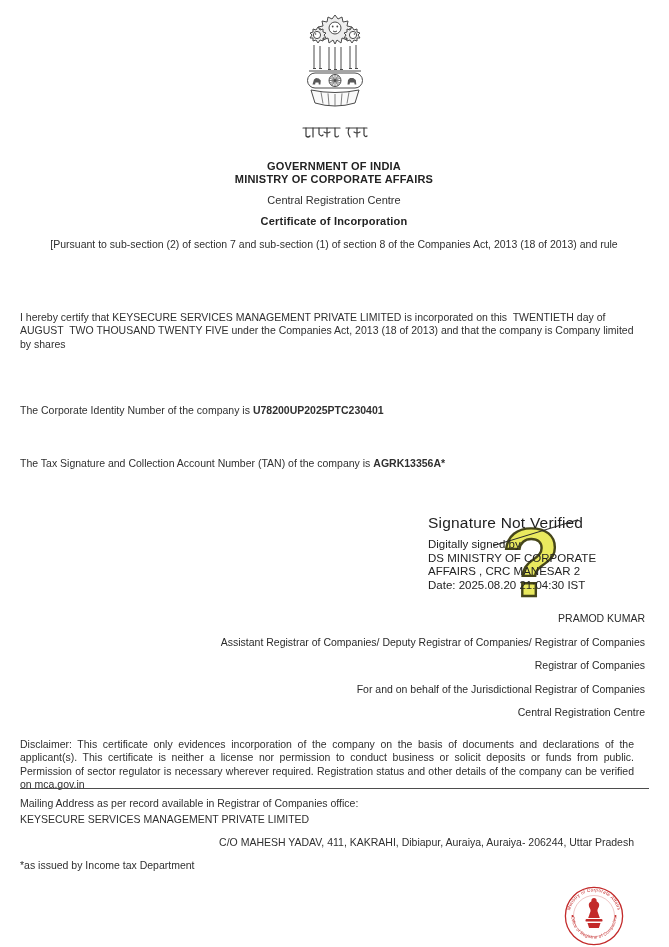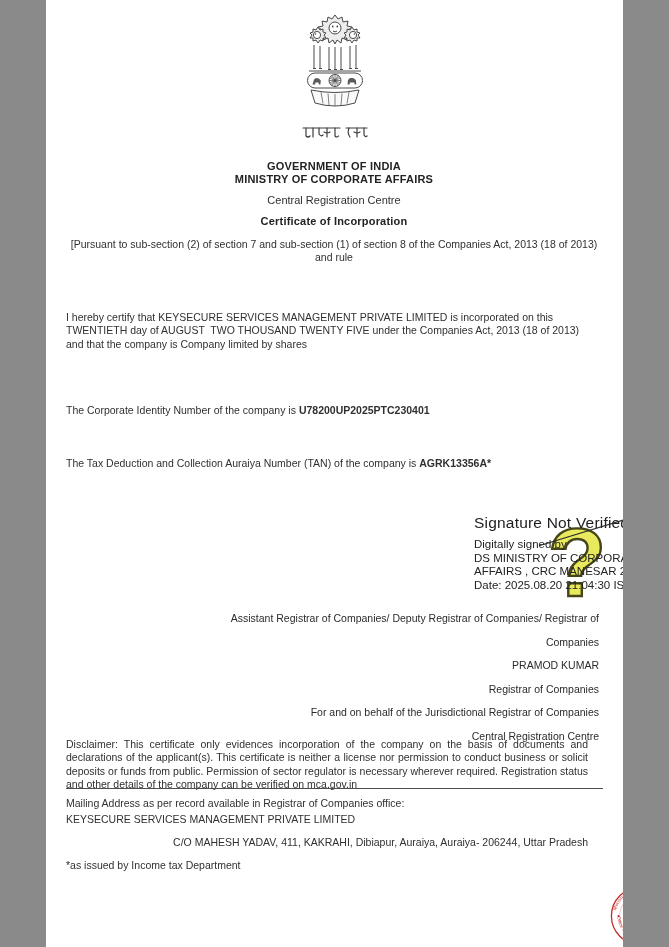--- a/index.html
+++ b/index.html
@@ -1,18 +1,18 @@
 <!DOCTYPE html>
 <html><head>
 <meta charset="utf-8">
 <style>
   html,body{margin:0;padding:0;background:#8a8a8a;}
   .page{
     position:relative;
-    width:577px;height:947px;
+    width:669px;height:947px;
     background:#ffffff;
     font-family:"Liberation Sans","DejaVu Sans",sans-serif;
     color:#303030;
     overflow:hidden;
     margin:0 auto;
   }
   [data-bind]{white-space:pre-wrap;}
   .abs{position:absolute;}
   .center{left:20px;right:21px;text-align:center;}
   .body-text{font-size:10.5px;line-height:13.3px;}
@@ -96,39 +96,39 @@
   </div>
   <div class="abs center body-text" style="top:194px;font-size:11px;" data-bind="document.issuing_office">Central Registration Centre</div>
   <div class="abs center hdr" style="top:215px;" data-bind="document.title">Certificate of Incorporation</div>
   <div class="abs center body-text" style="top:238px;">
     <div data-bind="document.pursuant_line1">[Pursuant to sub-section (2) of section 7 and sub-section (1) of section 8 of the Companies Act, 2013 (18 of 2013) and rule</div>
   </div>
 
   <p class="abs para body-text" style="top:311px;margin:0;"><span data-bind="certification.prefix">I hereby certify that </span><span data-bind="certification.company_name">KEYSECURE SERVICES MANAGEMENT PRIVATE LIMITED</span><span data-bind="certification.suffix"> is incorporated on this  TWENTIETH day of AUGUST  TWO THOUSAND TWENTY FIVE under the Companies Act, 2013 (18 of 2013) and that the company is Company limited by shares</span></p>
 
   <div class="abs para body-text" style="top:404px;"><span data-bind="certification.cin_label">The Corporate Identity Number of the company is </span><span class="bold" data-bind="certification.cin">U78200UP2025PTC230401</span></div>
-  <div class="abs para body-text" style="top:457px;"><span data-bind="certification.tan_label">The Tax Deduction and Collection Auraiya Number (TAN) of the company is </span><span class="bold" data-bind="certification.tan">AGRK13356A*</span></div>
+  <div class="abs para body-text" style="top:457px;"><span data-bind="certification.tan_label">The Tax Signature and Collection Account Number (TAN) of the company is </span><span class="bold" data-bind="certification.tan">AGRK13356A*</span></div>
 
   <svg class="q-svg" width="78" height="92" viewBox="0 0 78 92">
     <text x="39" y="80" text-anchor="middle" font-family="Liberation Sans, sans-serif" font-size="96" font-weight="bold" fill="#e9e95e" stroke="#45451a" stroke-width="2.4" data-bind="digital_signature.question_mark">?</text>
   </svg>
   <div class="abs sig-block">
     <div class="sig-status" data-bind="digital_signature.status">Signature Not Verified</div>
     <div class="sig-lines">
       <div data-bind="digital_signature.signed_by_label">Digitally signed by</div>
       <div data-bind="digital_signature.signer_line1">DS MINISTRY OF CORPORATE</div>
       <div data-bind="digital_signature.signer_line2">AFFAIRS , CRC MANESAR 2</div>
       <div data-bind="digital_signature.date_line">Date: 2025.08.20 21:04:30 IST</div>
     </div>
   </div>
   <div class="strike"></div>
 
   <div class="abs officer">
+    <div class="officer-line" data-bind="signatory.name">PRAMOD KUMAR</div>
     <div class="officer-line" data-bind="signatory.designation">Assistant Registrar of Companies/ Deputy Registrar of Companies/ Registrar of Companies</div>
-    <div class="officer-line" data-bind="signatory.name">PRAMOD KUMAR</div>
     <div class="officer-line" data-bind="signatory.office_line1">Registrar of Companies</div>
     <div class="officer-line" data-bind="signatory.on_behalf">For and on behalf of the Jurisdictional Registrar of Companies</div>
     <div class="officer-line" data-bind="signatory.office_line2">Central Registration Centre</div>
   </div>
 
   <p class="abs para body-text justify" style="top:738px;margin:0;" data-bind="disclaimer">Disclaimer: This certificate only evidences incorporation of the company on the basis of documents and declarations of the applicant(s). This certificate is neither a license nor permission to conduct business or solicit deposits or funds from public. Permission of sector regulator is necessary wherever required. Registration status and other details of the company can be verified on mca.gov.in</p>
   <div class="rule"></div>
 
   <div class="abs para body-text" style="top:790px;margin-top:7px;" data-bind="mailing_address.heading">Mailing Address as per record available in Registrar of Companies office:</div>
   <div class="abs para body-text" style="top:813px;" data-bind="mailing_address.company">KEYSECURE SERVICES MANAGEMENT PRIVATE LIMITED</div>

